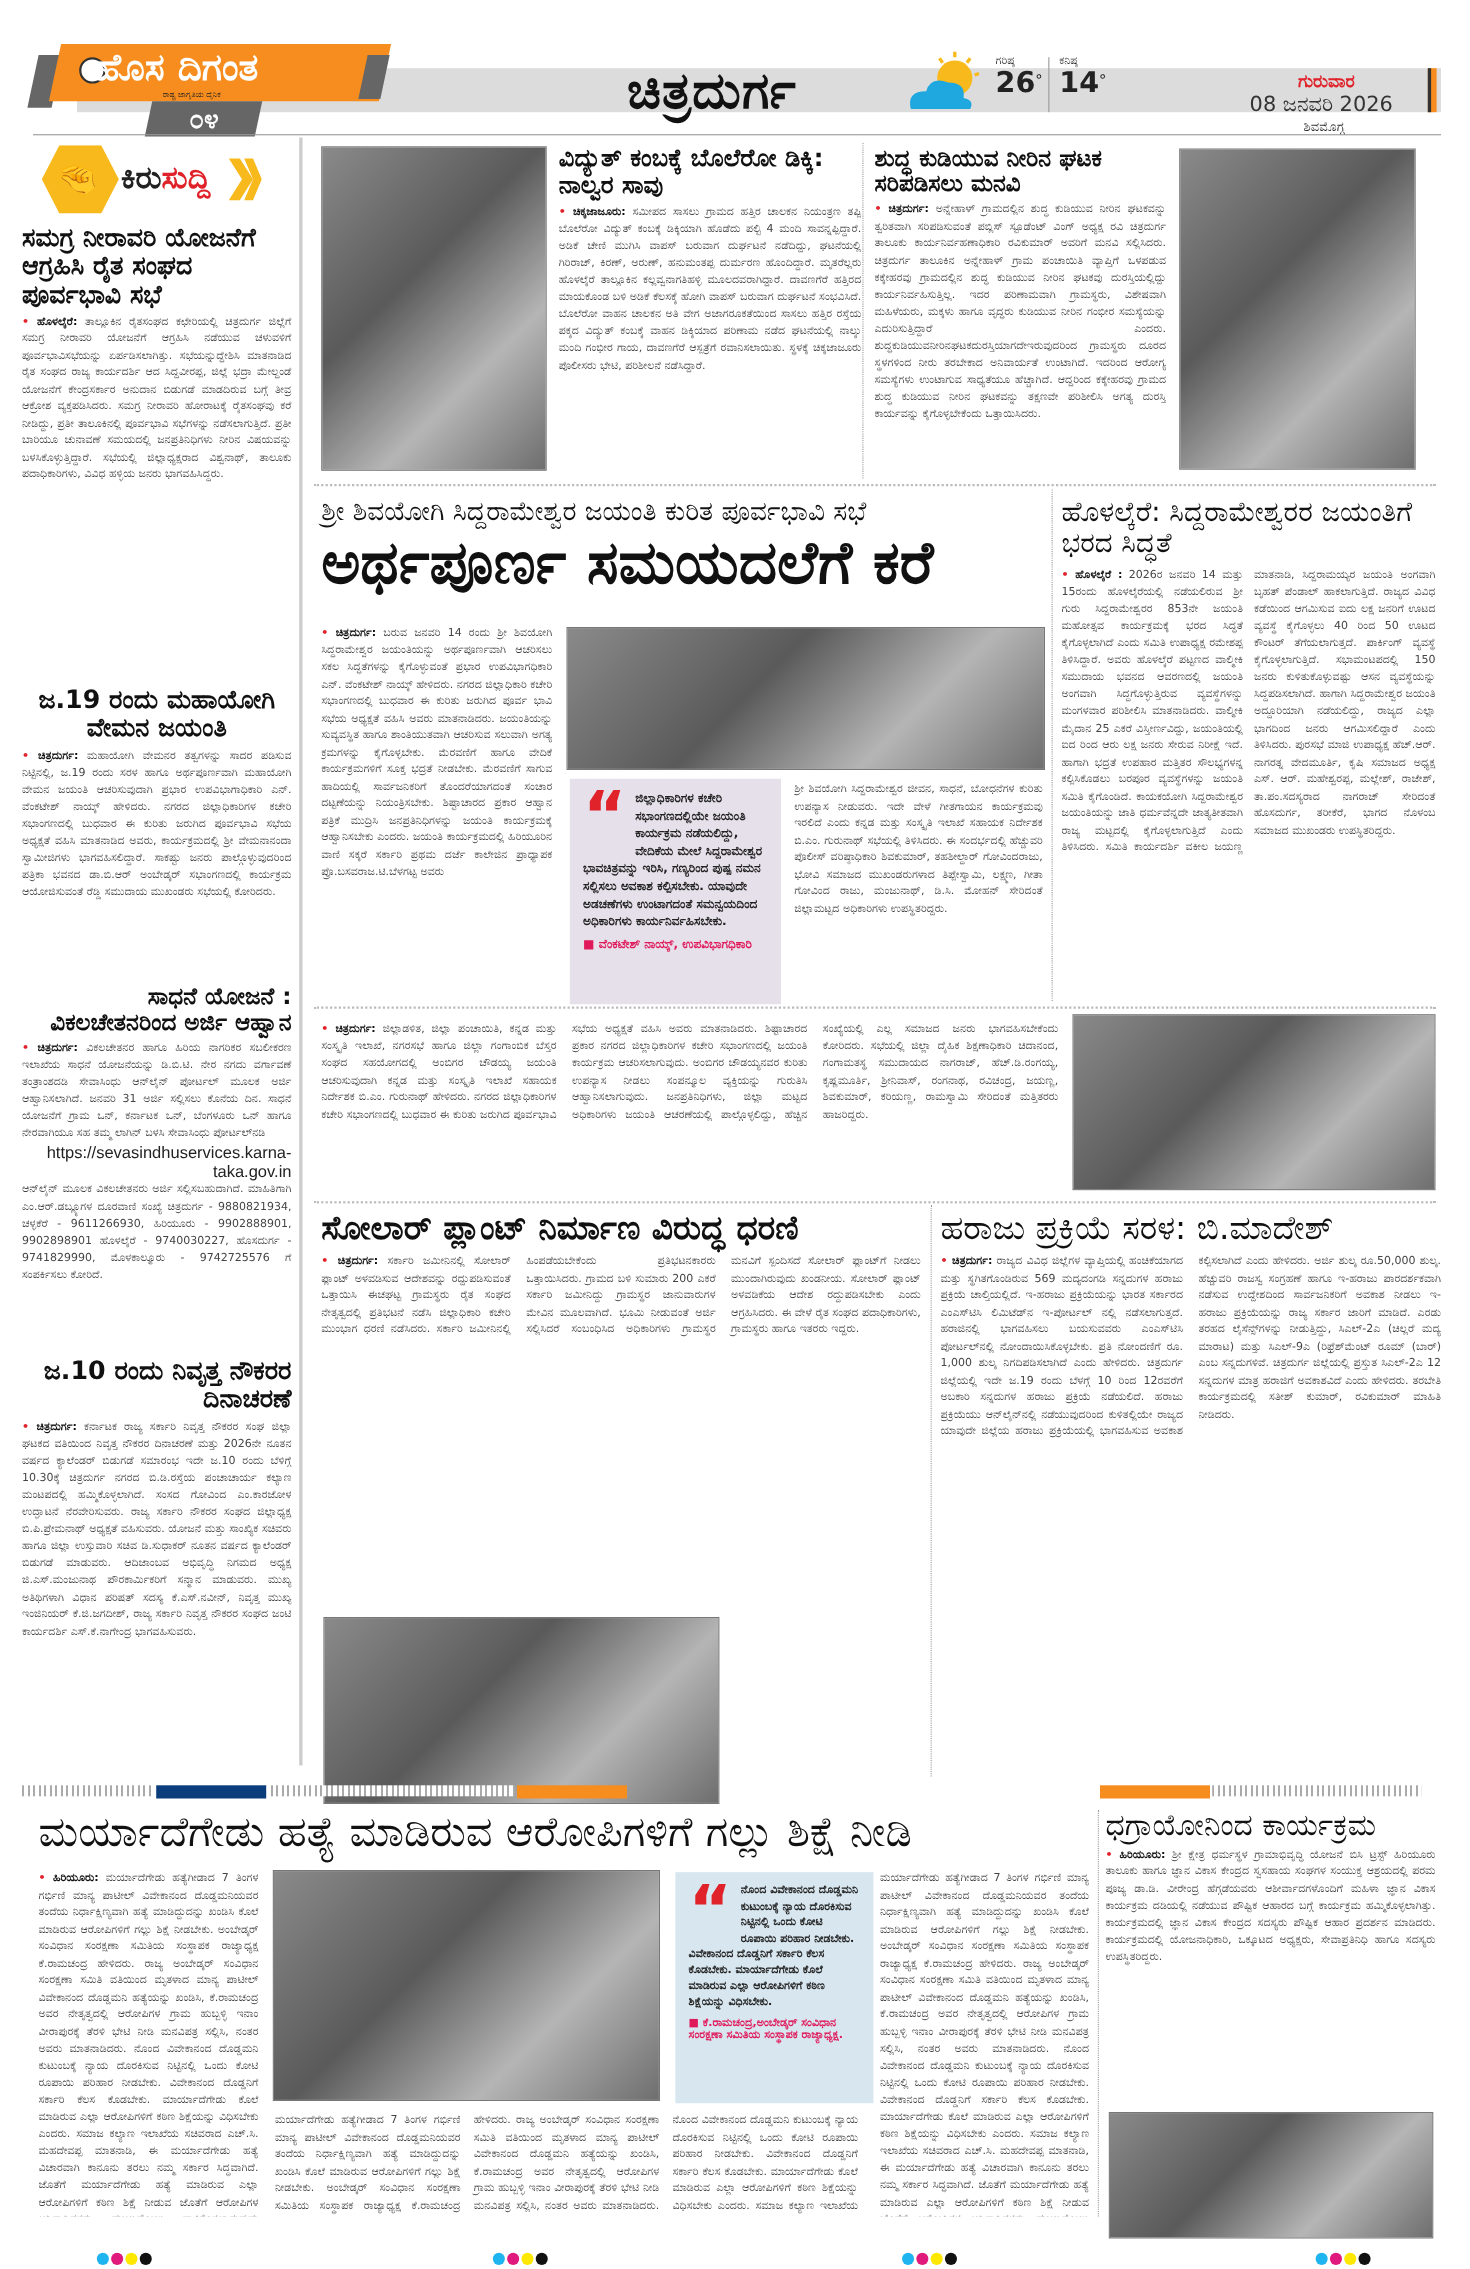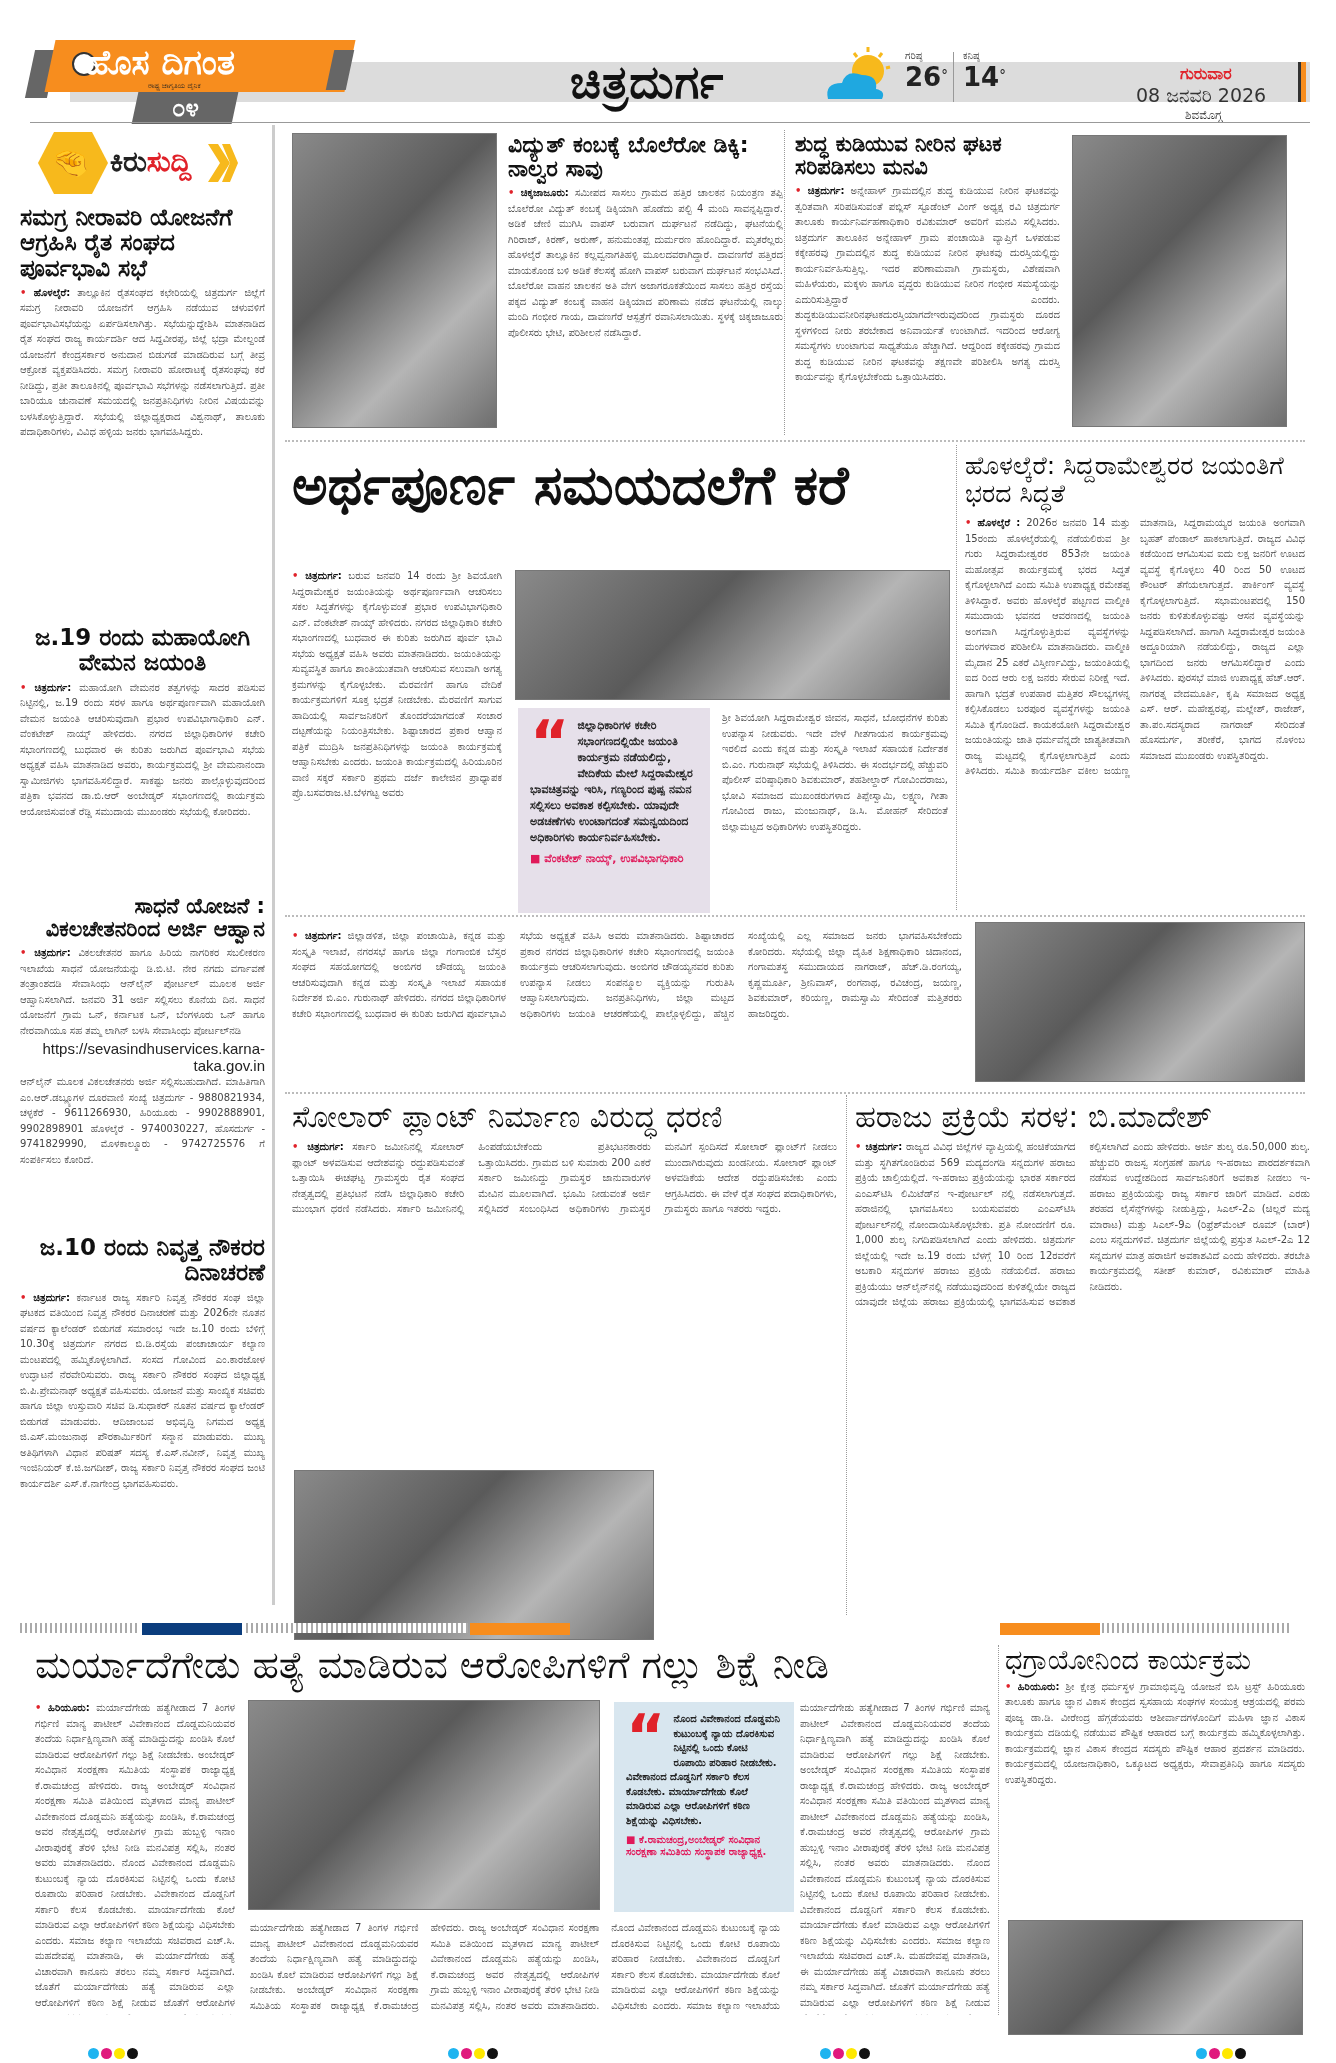--- a/index.html
+++ b/index.html
@@ -127,20 +127,21 @@
 </div>
 <div class="abs vrule" style="left:784px;top:130px;height:305px"></div>
 <div class="abs" style="left:795px;top:133px;width:265px">
   <div class="headline" style="font-size:21px">ಶುದ್ಧ ಕುಡಿಯುವ ನೀರಿನ ಘಟಕ ಸರಿಪಡಿಸಲು ಮನವಿ</div>
   <p class="body" style="margin-top:4px;height:240px;overflow:hidden"><span class="dateline">ಚಿತ್ರದುರ್ಗ:</span> <span>ಅನ್ನೇಹಾಳ್ ಗ್ರಾಮದಲ್ಲಿನ ಶುದ್ಧ ಕುಡಿಯುವ ನೀರಿನ ಘಟಕವನ್ನು ತ್ವರಿತವಾಗಿ ಸರಿಪಡಿಸುವಂತೆ ಪಬ್ಲಿಸ್ ಸ್ಟೂಡೆಂಟ್ ವಿಂಗ್ ಅಧ್ಯಕ್ಷ ರವಿ ಚಿತ್ರದುರ್ಗ ತಾಲೂಕು ಕಾರ್ಯನಿರ್ವಹಣಾಧಿಕಾರಿ ರವಿಕುಮಾರ್ ಅವರಿಗೆ ಮನವಿ ಸಲ್ಲಿಸಿದರು. ಚಿತ್ರದುರ್ಗ ತಾಲೂಕಿನ ಅನ್ನೇಹಾಳ್ ಗ್ರಾಮ ಪಂಚಾಯಿತಿ ವ್ಯಾಪ್ತಿಗೆ ಒಳಪಡುವ ಕಕ್ಕೇಹರವು ಗ್ರಾಮದಲ್ಲಿನ ಶುದ್ಧ ಕುಡಿಯುವ ನೀರಿನ ಘಟಕವು ದುರಸ್ತಿಯಲ್ಲಿದ್ದು ಕಾರ್ಯನಿರ್ವಹಿಸುತ್ತಿಲ್ಲ. ಇದರ ಪರಿಣಾಮವಾಗಿ ಗ್ರಾಮಸ್ಥರು, ವಿಶೇಷವಾಗಿ ಮಹಿಳೆಯರು, ಮಕ್ಕಳು ಹಾಗೂ ವೃದ್ಧರು ಕುಡಿಯುವ ನೀರಿನ ಗಂಭೀರ ಸಮಸ್ಯೆಯನ್ನು ಎದುರಿಸುತ್ತಿದ್ದಾರೆ ಎಂದರು. ಶುದ್ಧಕುಡಿಯುವನೀರಿನಘಟಕದುರಸ್ತಿಯಾಗದೇಇರುವುದರಿಂದ ಗ್ರಾಮಸ್ಥರು ದೂರದ ಸ್ಥಳಗಳಿಂದ ನೀರು ತರಬೇಕಾದ ಅನಿವಾರ್ಯತೆ ಉಂಟಾಗಿದೆ. ಇದರಿಂದ ಆರೋಗ್ಯ ಸಮಸ್ಯೆಗಳು ಉಂಟಾಗುವ ಸಾಧ್ಯತೆಯೂ ಹೆಚ್ಚಾಗಿದೆ. ಆದ್ದರಿಂದ ಕಕ್ಕೇಹರವು ಗ್ರಾಮದ ಶುದ್ಧ ಕುಡಿಯುವ ನೀರಿನ ಘಟಕವನ್ನು ತಕ್ಷಣವೇ ಪರಿಶೀಲಿಸಿ ಅಗತ್ಯ ದುರಸ್ತಿ ಕಾರ್ಯವನ್ನು ಕೈಗೊಳ್ಳಬೇಕೆಂದು ಒತ್ತಾಯಿಸಿದರು.</span></p>
 </div>
 <div class="abs photo" style="left:1072px;top:135px;width:215px;height:292px"></div>
 <div class="abs hdash" style="left:285px;top:440px;width:1020px"></div>
 
 <div class="abs" style="left:292px;top:452px;width:660px">
+  <div class="headline" style="font-size:24px;font-weight:normal">ಶ್ರೀ ಶಿವಯೋಗಿ ಸಿದ್ದರಾಮೇಶ್ವರ ಜಯಂತಿ ಕುರಿತ ಪೂರ್ವಭಾವಿ ಸಭೆ</div>
   <div class="headline" style="font-size:54px;font-weight:900;margin-top:4px">ಅರ್ಥಪೂರ್ಣ ಸಮಯದಲೆಗೆ ಕರೆ</div>
 </div>
 <p class="abs body" style="left:292px;top:568px;width:210px;height:340px;overflow:hidden"><span class="dateline">ಚಿತ್ರದುರ್ಗ:</span> <span>ಬರುವ ಜನವರಿ 14 ರಂದು ಶ್ರೀ ಶಿವಯೋಗಿ ಸಿದ್ದರಾಮೇಶ್ವರ ಜಯಂತಿಯನ್ನು ಅರ್ಥಪೂರ್ಣವಾಗಿ ಆಚರಿಸಲು ಸಕಲ ಸಿದ್ಧತೆಗಳನ್ನು ಕೈಗೊಳ್ಳುವಂತೆ ಪ್ರಭಾರ ಉಪವಿಭಾಗಧಿಕಾರಿ ಎನ್. ವೆಂಕಟೇಶ್ ನಾಯ್ಕ್ ಹೇಳಿದರು. ನಗರದ ಜಿಲ್ಲಾಧಿಕಾರಿ ಕಚೇರಿ ಸಭಾಂಗಣದಲ್ಲಿ ಬುಧವಾರ ಈ ಕುರಿತು ಜರುಗಿದ ಪೂರ್ವ ಭಾವಿ ಸಭೆಯ ಅಧ್ಯಕ್ಷತೆ ವಹಿಸಿ ಅವರು ಮಾತನಾಡಿದರು. ಜಯಂತಿಯನ್ನು ಸುವ್ಯವಸ್ಥಿತ ಹಾಗೂ ಶಾಂತಿಯುತವಾಗಿ ಆಚರಿಸುವ ಸಲುವಾಗಿ ಅಗತ್ಯ ಕ್ರಮಗಳನ್ನು ಕೈಗೊಳ್ಳಬೇಕು. ಮೆರವಣಿಗೆ ಹಾಗೂ ವೇದಿಕೆ ಕಾರ್ಯಕ್ರಮಗಳಿಗೆ ಸೂಕ್ತ ಭದ್ರತೆ ನೀಡಬೇಕು. ಮೆರವಣಿಗೆ ಸಾಗುವ ಹಾದಿಯಲ್ಲಿ ಸಾರ್ವಜನಿಕರಿಗೆ ತೊಂದರೆಯಾಗದಂತೆ ಸಂಚಾರ ದಟ್ಟಣೆಯನ್ನು ನಿಯಂತ್ರಿಸಬೇಕು. ಶಿಷ್ಟಾಚಾರದ ಪ್ರಕಾರ ಆಹ್ವಾನ ಪತ್ರಿಕೆ ಮುದ್ರಿಸಿ ಜನಪ್ರತಿನಿಧಿಗಳನ್ನು ಜಯಂತಿ ಕಾರ್ಯಕ್ರಮಕ್ಕೆ ಆಹ್ವಾನಿಸಬೇಕು ಎಂದರು. ಜಯಂತಿ ಕಾರ್ಯಕ್ರಮದಲ್ಲಿ ಹಿರಿಯೂರಿನ ವಾಣಿ ಸಕ್ಕರೆ ಸರ್ಕಾರಿ ಪ್ರಥಮ ದರ್ಜೆ ಕಾಲೇಜಿನ ಪ್ರಾಧ್ಯಾಪಕ ಪ್ರೊ.ಬಸವರಾಜ.ಟಿ.ಬೆಳಗಟ್ಟ ಅವರು</span></p>
 <div class="abs photo" style="left:515px;top:570px;width:435px;height:130px"></div>
 <div class="abs quote-box" style="left:518px;top:708px;width:192px;height:205px">
   <span class="quote-mark qm1">“</span>
   <div class="quote-text" style="font-size:11px">ಜಿಲ್ಲಾಧಿಕಾರಿಗಳ ಕಚೇರಿ ಸಭಾಂಗಣದಲ್ಲಿಯೇ ಜಯಂತಿ ಕಾರ್ಯಕ್ರಮ ನಡೆಯಲಿದ್ದು, ವೇದಿಕೆಯ ಮೇಲೆ ಸಿದ್ದರಾಮೇಶ್ವರ ಭಾವಚಿತ್ರವನ್ನು ಇರಿಸಿ, ಗಣ್ಯರಿಂದ ಪುಷ್ಪ ನಮನ ಸಲ್ಲಿಸಲು ಅವಕಾಶ ಕಲ್ಪಿಸಬೇಕು. ಯಾವುದೇ ಅಡಚಣೆಗಳು ಉಂಟಾಗದಂತೆ ಸಮನ್ವಯದಿಂದ ಅಧಿಕಾರಿಗಳು ಕಾರ್ಯನಿರ್ವಹಿಸಬೇಕು.</div>
   <div class="quote-attr" style="font-size:11px">■ <span>ವೆಂಕಟೇಶ್ ನಾಯ್ಕ್, ಉಪವಿಭಾಗಧಿಕಾರಿ</span></div>
 </div>
 <p class="abs body" style="left:722px;top:710px;width:226px;height:200px;overflow:hidden">ಶ್ರೀ ಶಿವಯೋಗಿ ಸಿದ್ದರಾಮೇಶ್ವರ ಜೀವನ, ಸಾಧನೆ, ಬೋಧನೆಗಳ ಕುರಿತು ಉಪನ್ಯಾಸ ನೀಡುವರು. ಇದೇ ವೇಳೆ ಗೀತಗಾಯನ ಕಾರ್ಯಕ್ರಮವು ಇರಲಿದೆ ಎಂದು ಕನ್ನಡ ಮತ್ತು ಸಂಸ್ಕೃತಿ ಇಲಾಖೆ ಸಹಾಯಕ ನಿರ್ದೇಶಕ ಬಿ.ಎಂ. ಗುರುನಾಥ್ ಸಭೆಯಲ್ಲಿ ತಿಳಿಸಿದರು. ಈ ಸಂದರ್ಭದಲ್ಲಿ ಹೆಚ್ಚುವರಿ ಪೊಲೀಸ್ ವರಿಷ್ಠಾಧಿಕಾರಿ ಶಿವಕುಮಾರ್, ತಹಶೀಲ್ದಾರ್ ಗೋವಿಂದರಾಜು, ಭೋವಿ ಸಮಾಜದ ಮುಖಂಡರುಗಳಾದ ತಿಪ್ಪೇಸ್ವಾಮಿ, ಲಕ್ಷ್ಮಣ, ಗೀತಾ ಗೋವಿಂದ ರಾಜು, ಮಂಜುನಾಥ್, ಡಿ.ಸಿ. ಮೋಹನ್ ಸೇರಿದಂತೆ ಜಿಲ್ಲಾಮಟ್ಟದ ಅಧಿಕಾರಿಗಳು ಉಪಸ್ಥಿತರಿದ್ದರು.</p>
@@ -152,21 +153,21 @@
 </div>
 <div class="abs hdash" style="left:285px;top:915px;width:1020px"></div>
 
 <div class="abs" style="left:292px;top:922px;width:670px">
   <p class="body col3" style="margin-top:6px;height:135px;overflow:hidden"><span class="dateline">ಚಿತ್ರದುರ್ಗ:</span> <span>ಜಿಲ್ಲಾಡಳಿತ, ಜಿಲ್ಲಾ ಪಂಚಾಯಿತಿ, ಕನ್ನಡ ಮತ್ತು ಸಂಸ್ಕೃತಿ ಇಲಾಖೆ, ನಗರಸಭೆ ಹಾಗೂ ಜಿಲ್ಲಾ ಗಂಗಾಂಬಿಕ ಬೆಸ್ತರ ಸಂಘದ ಸಹಯೋಗದಲ್ಲಿ ಅಂಬಿಗರ ಚೌಡಯ್ಯ ಜಯಂತಿ ಆಚರಿಸುವುದಾಗಿ ಕನ್ನಡ ಮತ್ತು ಸಂಸ್ಕೃತಿ ಇಲಾಖೆ ಸಹಾಯಕ ನಿರ್ದೇಶಕ ಬಿ.ಎಂ. ಗುರುನಾಥ್ ಹೇಳಿದರು. ನಗರದ ಜಿಲ್ಲಾಧಿಕಾರಿಗಳ ಕಚೇರಿ ಸಭಾಂಗಣದಲ್ಲಿ ಬುಧವಾರ ಈ ಕುರಿತು ಜರುಗಿದ ಪೂರ್ವಭಾವಿ ಸಭೆಯ ಅಧ್ಯಕ್ಷತೆ ವಹಿಸಿ ಅವರು ಮಾತನಾಡಿದರು. ಶಿಷ್ಟಾಚಾರದ ಪ್ರಕಾರ ನಗರದ ಜಿಲ್ಲಾಧಿಕಾರಿಗಳ ಕಚೇರಿ ಸಭಾಂಗಣದಲ್ಲಿ ಜಯಂತಿ ಕಾರ್ಯಕ್ರಮ ಆಚರಿಸಲಾಗುವುದು. ಅಂಬಿಗರ ಚೌಡಯ್ಯನವರ ಕುರಿತು ಉಪನ್ಯಾಸ ನೀಡಲು ಸಂಪನ್ಮೂಲ ವ್ಯಕ್ತಿಯನ್ನು ಗುರುತಿಸಿ ಆಹ್ವಾನಿಸಲಾಗುವುದು. ಜನಪ್ರತಿನಿಧಿಗಳು, ಜಿಲ್ಲಾ ಮಟ್ಟದ ಅಧಿಕಾರಿಗಳು ಜಯಂತಿ ಆಚರಣೆಯಲ್ಲಿ ಪಾಲ್ಗೊಳ್ಳಲಿದ್ದು, ಹೆಚ್ಚಿನ ಸಂಖ್ಯೆಯಲ್ಲಿ ಎಲ್ಲ ಸಮಾಜದ ಜನರು ಭಾಗವಹಿಸಬೇಕೆಂದು ಕೋರಿದರು. ಸಭೆಯಲ್ಲಿ ಜಿಲ್ಲಾ ದೈಹಿಕ ಶಿಕ್ಷಣಾಧಿಕಾರಿ ಚಿದಾನಂದ, ಗಂಗಾಮತಸ್ಥ ಸಮುದಾಯದ ನಾಗರಾಜ್, ಹೆಚ್.ಡಿ.ರಂಗಯ್ಯ, ಕೃಷ್ಣಮೂರ್ತಿ, ಶ್ರೀನಿವಾಸ್, ರಂಗನಾಥ, ರವಿಚಂದ್ರ, ಜಯಣ್ಣ, ಶಿವಕುಮಾರ್, ಕರಿಯಣ್ಣ, ರಾಮಸ್ವಾಮಿ ಸೇರಿದಂತೆ ಮತ್ತಿತರರು ಹಾಜರಿದ್ದರು.</span></p>
 </div>
 <div class="abs photo" style="left:975px;top:922px;width:330px;height:160px"></div>
 <div class="abs hdash" style="left:285px;top:1092px;width:1020px"></div>
 
 <div class="abs" style="left:292px;top:1100px;width:545px">
-  <div class="headline" style="font-size:30px;font-weight:normal">ಸೋಲಾರ್ ಪ್ಲಾಂಟ್ ನಿರ್ಮಾಣ ವಿರುದ್ಧ ಧರಣಿ</div>
+  <div class="headline" style="font-size:30px;font-weight:bold">ಸೋಲಾರ್ ಪ್ಲಾಂಟ್ ನಿರ್ಮಾಣ ವಿರುದ್ಧ ಧರಣಿ</div>
   <p class="body col3" style="margin-top:6px;height:365px;overflow:hidden"><span class="dateline">ಚಿತ್ರದುರ್ಗ:</span> <span>ಸರ್ಕಾರಿ ಜಮೀನಿನಲ್ಲಿ ಸೋಲಾರ್ ಪ್ಲಾಂಟ್ ಅಳವಡಿಸುವ ಆದೇಶವನ್ನು ರದ್ದುಪಡಿಸುವಂತೆ ಒತ್ತಾಯಿಸಿ ಈಚಘಟ್ಟ ಗ್ರಾಮಸ್ಥರು ರೈತ ಸಂಘದ ನೇತೃತ್ವದಲ್ಲಿ ಪ್ರತಿಭಟನೆ ನಡೆಸಿ ಜಿಲ್ಲಾಧಿಕಾರಿ ಕಚೇರಿ ಮುಂಭಾಗ ಧರಣಿ ನಡೆಸಿದರು. ಸರ್ಕಾರಿ ಜಮೀನಿನಲ್ಲಿ ಹಿಂಪಡೆಯಬೇಕೆಂದು ಪ್ರತಿಭಟನಕಾರರು ಒತ್ತಾಯಿಸಿದರು. ಗ್ರಾಮದ ಬಳಿ ಸುಮಾರು 200 ಎಕರೆ ಸರ್ಕಾರಿ ಜಮೀನಿದ್ದು ಗ್ರಾಮಸ್ಥರ ಜಾನುವಾರುಗಳ ಮೇವಿನ ಮೂಲವಾಗಿದೆ. ಭೂಮಿ ನೀಡುವಂತೆ ಅರ್ಜಿ ಸಲ್ಲಿಸಿದರೆ ಸಂಬಂಧಿಸಿದ ಅಧಿಕಾರಿಗಳು ಗ್ರಾಮಸ್ಥರ ಮನವಿಗೆ ಸ್ಪಂದಿಸದೆ ಸೋಲಾರ್ ಪ್ಲಾಂಟ್‌ಗೆ ನೀಡಲು ಮುಂದಾಗಿರುವುದು ಖಂಡನೀಯ. ಸೋಲಾರ್ ಪ್ಲಾಂಟ್ ಅಳವಡಿಕೆಯ ಆದೇಶ ರದ್ದುಪಡಿಸಬೇಕು ಎಂದು ಆಗ್ರಹಿಸಿದರು. ಈ ವೇಳೆ ರೈತ ಸಂಘದ ಪದಾಧಿಕಾರಿಗಳು, ಗ್ರಾಮಸ್ಥರು ಹಾಗೂ ಇತರರು ಇದ್ದರು.</span></p>
 </div>
 <div class="abs photo" style="left:294px;top:1470px;width:360px;height:170px"></div>
 <div class="abs vrule" style="left:846px;top:1095px;height:520px"></div>
 
 <div class="abs" style="left:855px;top:1100px;width:455px">
   <div class="headline" style="font-size:30px;font-weight:normal">ಹರಾಜು ಪ್ರಕ್ರಿಯೆ ಸರಳ: ಬಿ.ಮಾದೇಶ್</div>
   <p class="body col2" style="margin-top:6px;height:500px;overflow:hidden"><span class="dateline">ಚಿತ್ರದುರ್ಗ:</span> <span>ರಾಜ್ಯದ ವಿವಿಧ ಜಿಲ್ಲೆಗಳ ವ್ಯಾಪ್ತಿಯಲ್ಲಿ ಹಂಚಿಕೆಯಾಗದ ಮತ್ತು ಸ್ಥಗಿತಗೊಂಡಿರುವ 569 ಮದ್ಯದಂಗಡಿ ಸನ್ನದುಗಳ ಹರಾಜು ಪ್ರಕ್ರಿಯೆ ಚಾಲ್ತಿಯಲ್ಲಿದೆ. ಇ-ಹರಾಜು ಪ್ರಕ್ರಿಯೆಯನ್ನು ಭಾರತ ಸರ್ಕಾರದ ಎಂಎಸ್‌ಟಿಸಿ ಲಿಮಿಟೆಡ್‌ನ ಇ-ಪೋರ್ಟಲ್ ನಲ್ಲಿ ನಡೆಸಲಾಗುತ್ತದೆ. ಹರಾಜಿನಲ್ಲಿ ಭಾಗವಹಿಸಲು ಬಯಸುವವರು ಎಂಎಸ್‌ಟಿಸಿ ಪೋರ್ಟಲ್‌ನಲ್ಲಿ ನೋಂದಾಯಿಸಿಕೊಳ್ಳಬೇಕು. ಪ್ರತಿ ನೋಂದಣಿಗೆ ರೂ. 1,000 ಶುಲ್ಕ ನಿಗದಿಪಡಿಸಲಾಗಿದೆ ಎಂದು ಹೇಳಿದರು. ಚಿತ್ರದುರ್ಗ ಜಿಲ್ಲೆಯಲ್ಲಿ ಇದೇ ಜ.19 ರಂದು ಬೆಳಗ್ಗೆ 10 ರಿಂದ 12ರವರೆಗೆ ಅಬಕಾರಿ ಸನ್ನದುಗಳ ಹರಾಜು ಪ್ರಕ್ರಿಯೆ ನಡೆಯಲಿದೆ. ಹರಾಜು ಪ್ರಕ್ರಿಯೆಯು ಆನ್‌ಲೈನ್‌ನಲ್ಲಿ ನಡೆಯುವುದರಿಂದ ಕುಳಿತಲ್ಲಿಯೇ ರಾಜ್ಯದ ಯಾವುದೇ ಜಿಲ್ಲೆಯ ಹರಾಜು ಪ್ರಕ್ರಿಯೆಯಲ್ಲಿ ಭಾಗವಹಿಸುವ ಅವಕಾಶ ಕಲ್ಪಿಸಲಾಗಿದೆ ಎಂದು ಹೇಳಿದರು. ಅರ್ಜಿ ಶುಲ್ಕ ರೂ.50,000 ಶುಲ್ಕ. ಹೆಚ್ಚುವರಿ ರಾಜಸ್ವ ಸಂಗ್ರಹಣೆ ಹಾಗೂ ಇ-ಹರಾಜು ಪಾರದರ್ಶಕವಾಗಿ ನಡೆಸುವ ಉದ್ದೇಶದಿಂದ ಸಾರ್ವಜನಿಕರಿಗೆ ಅವಕಾಶ ನೀಡಲು ಇ-ಹರಾಜು ಪ್ರಕ್ರಿಯೆಯನ್ನು ರಾಜ್ಯ ಸರ್ಕಾರ ಜಾರಿಗೆ ಮಾಡಿದೆ. ಎರಡು ತರಹದ ಲೈಸೆನ್ಸ್‌ಗಳನ್ನು ನೀಡುತ್ತಿದ್ದು, ಸಿಎಲ್-2ಎ (ಚಿಲ್ಲರೆ ಮದ್ಯ ಮಾರಾಟ) ಮತ್ತು ಸಿಎಲ್-9ಎ (ರಿಫ್ರೆಶ್‌ಮೆಂಟ್ ರೂಮ್ (ಬಾರ್) ಎಂಬ ಸನ್ನದುಗಳಿವೆ. ಚಿತ್ರದುರ್ಗ ಜಿಲ್ಲೆಯಲ್ಲಿ ಪ್ರಸ್ತುತ ಸಿಎಲ್-2ಎ 12 ಸನ್ನದುಗಳ ಮಾತ್ರ ಹರಾಜಿಗೆ ಅವಕಾಶವಿದೆ ಎಂದು ಹೇಳಿದರು. ತರಬೇತಿ ಕಾರ್ಯಕ್ರಮದಲ್ಲಿ ಸತೀಶ್ ಕುಮಾರ್, ರವಿಕುಮಾರ್ ಮಾಹಿತಿ ನೀಡಿದರು.</span></p>
 </div>
 

